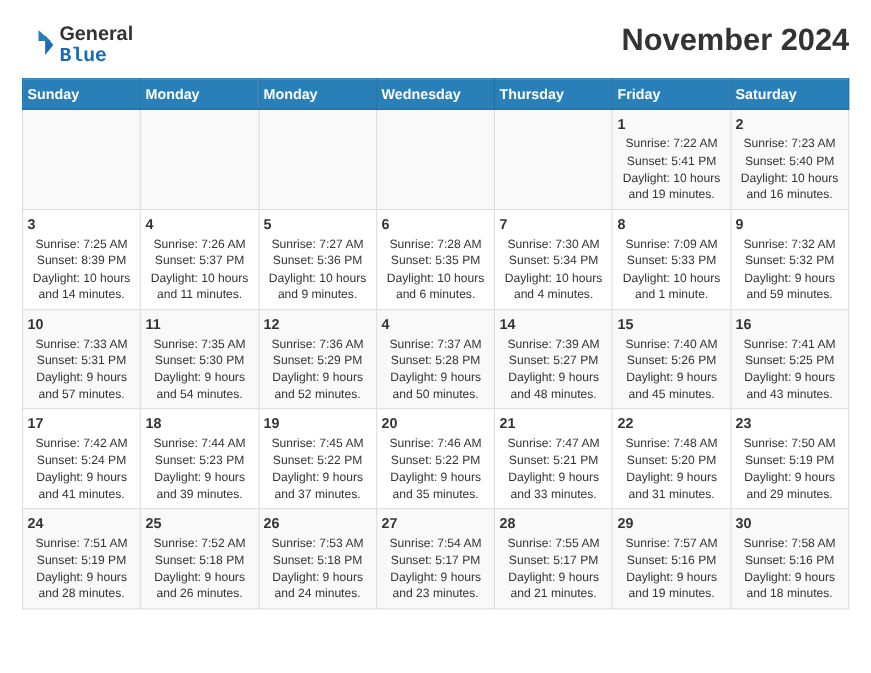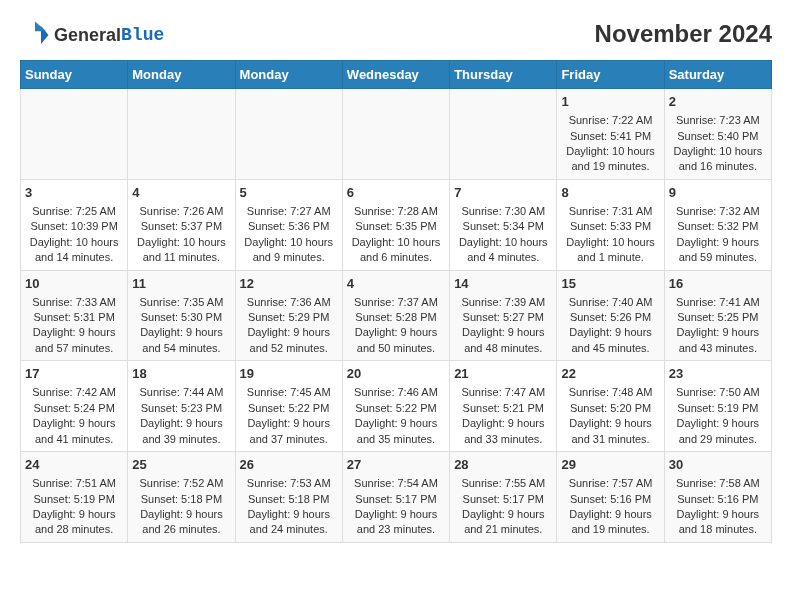--- a/index.html
+++ b/index.html
@@ -15,36 +15,36 @@
       justify-content: space-between;
       align-items: flex-start;
       margin-bottom: 10px;
     }
     .logo {
       display: flex;
       align-items: center;
     }
     .logo-text {
       display: flex;
-      flex-direction: row;
+      flex-direction: column;
       font-size: 18px;
       font-weight: bold;
     }
     .logo-general { color: #333; }
     .logo-blue { color: #1a6bb5; font-family: Liberation Mono, monospace; }
     .logo-icon {
       width: 30px;
       height: 30px;
       margin-right: 4px;
     }
     .title-block {
       text-align: right;
     }
     .month-title {
-      font-size: 24px;
+      font-size: 28px;
       font-weight: bold;
       color: #333;
     }
     .location {
       font-size: 16px;
       color: #555;
     }
     table {
       width: 100%;
       border-collapse: collapse;
@@ -139,21 +139,21 @@
           <span class="day-number">2</span>
           <div class="day-info">Sunrise: 7:23 AM
 Sunset: 5:40 PM
 Daylight: 10 hours and 16 minutes.</div>
         </td>
       </tr>
       <tr>
         <td>
           <span class="day-number">3</span>
           <div class="day-info">Sunrise: 7:25 AM
-Sunset: 10:39 PM
+Sunset: 8:39 PM
 Daylight: 10 hours and 14 minutes.</div>
         </td>
         <td>
           <span class="day-number">4</span>
           <div class="day-info">Sunrise: 7:26 AM
 Sunset: 5:37 PM
 Daylight: 10 hours and 11 minutes.</div>
         </td>
         <td>
           <span class="day-number">5</span>
@@ -168,21 +168,21 @@
 Daylight: 10 hours and 6 minutes.</div>
         </td>
         <td>
           <span class="day-number">7</span>
           <div class="day-info">Sunrise: 7:30 AM
 Sunset: 5:34 PM
 Daylight: 10 hours and 4 minutes.</div>
         </td>
         <td>
           <span class="day-number">8</span>
-          <div class="day-info">Sunrise: 7:31 AM
+          <div class="day-info">Sunrise: 7:09 AM
 Sunset: 5:33 PM
 Daylight: 10 hours and 1 minute.</div>
         </td>
         <td>
           <span class="day-number">9</span>
           <div class="day-info">Sunrise: 7:32 AM
 Sunset: 5:32 PM
 Daylight: 9 hours and 59 minutes.</div>
         </td>
       </tr>

